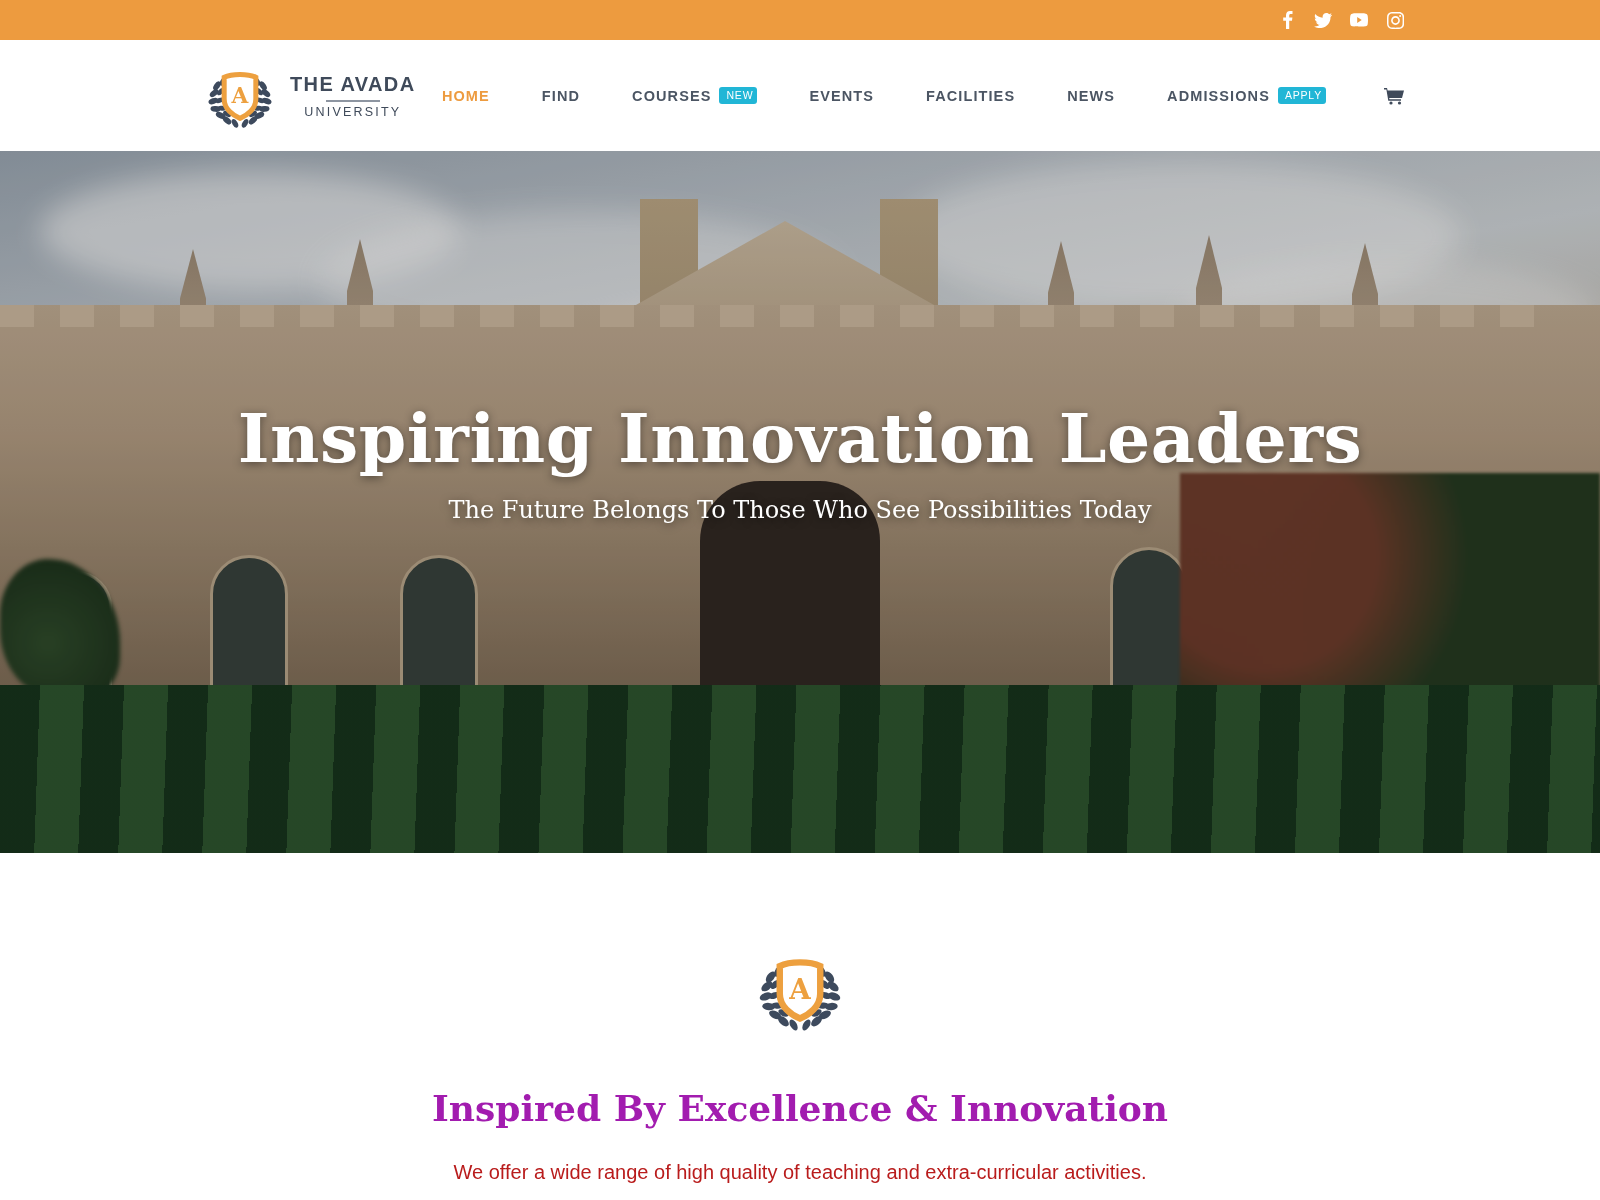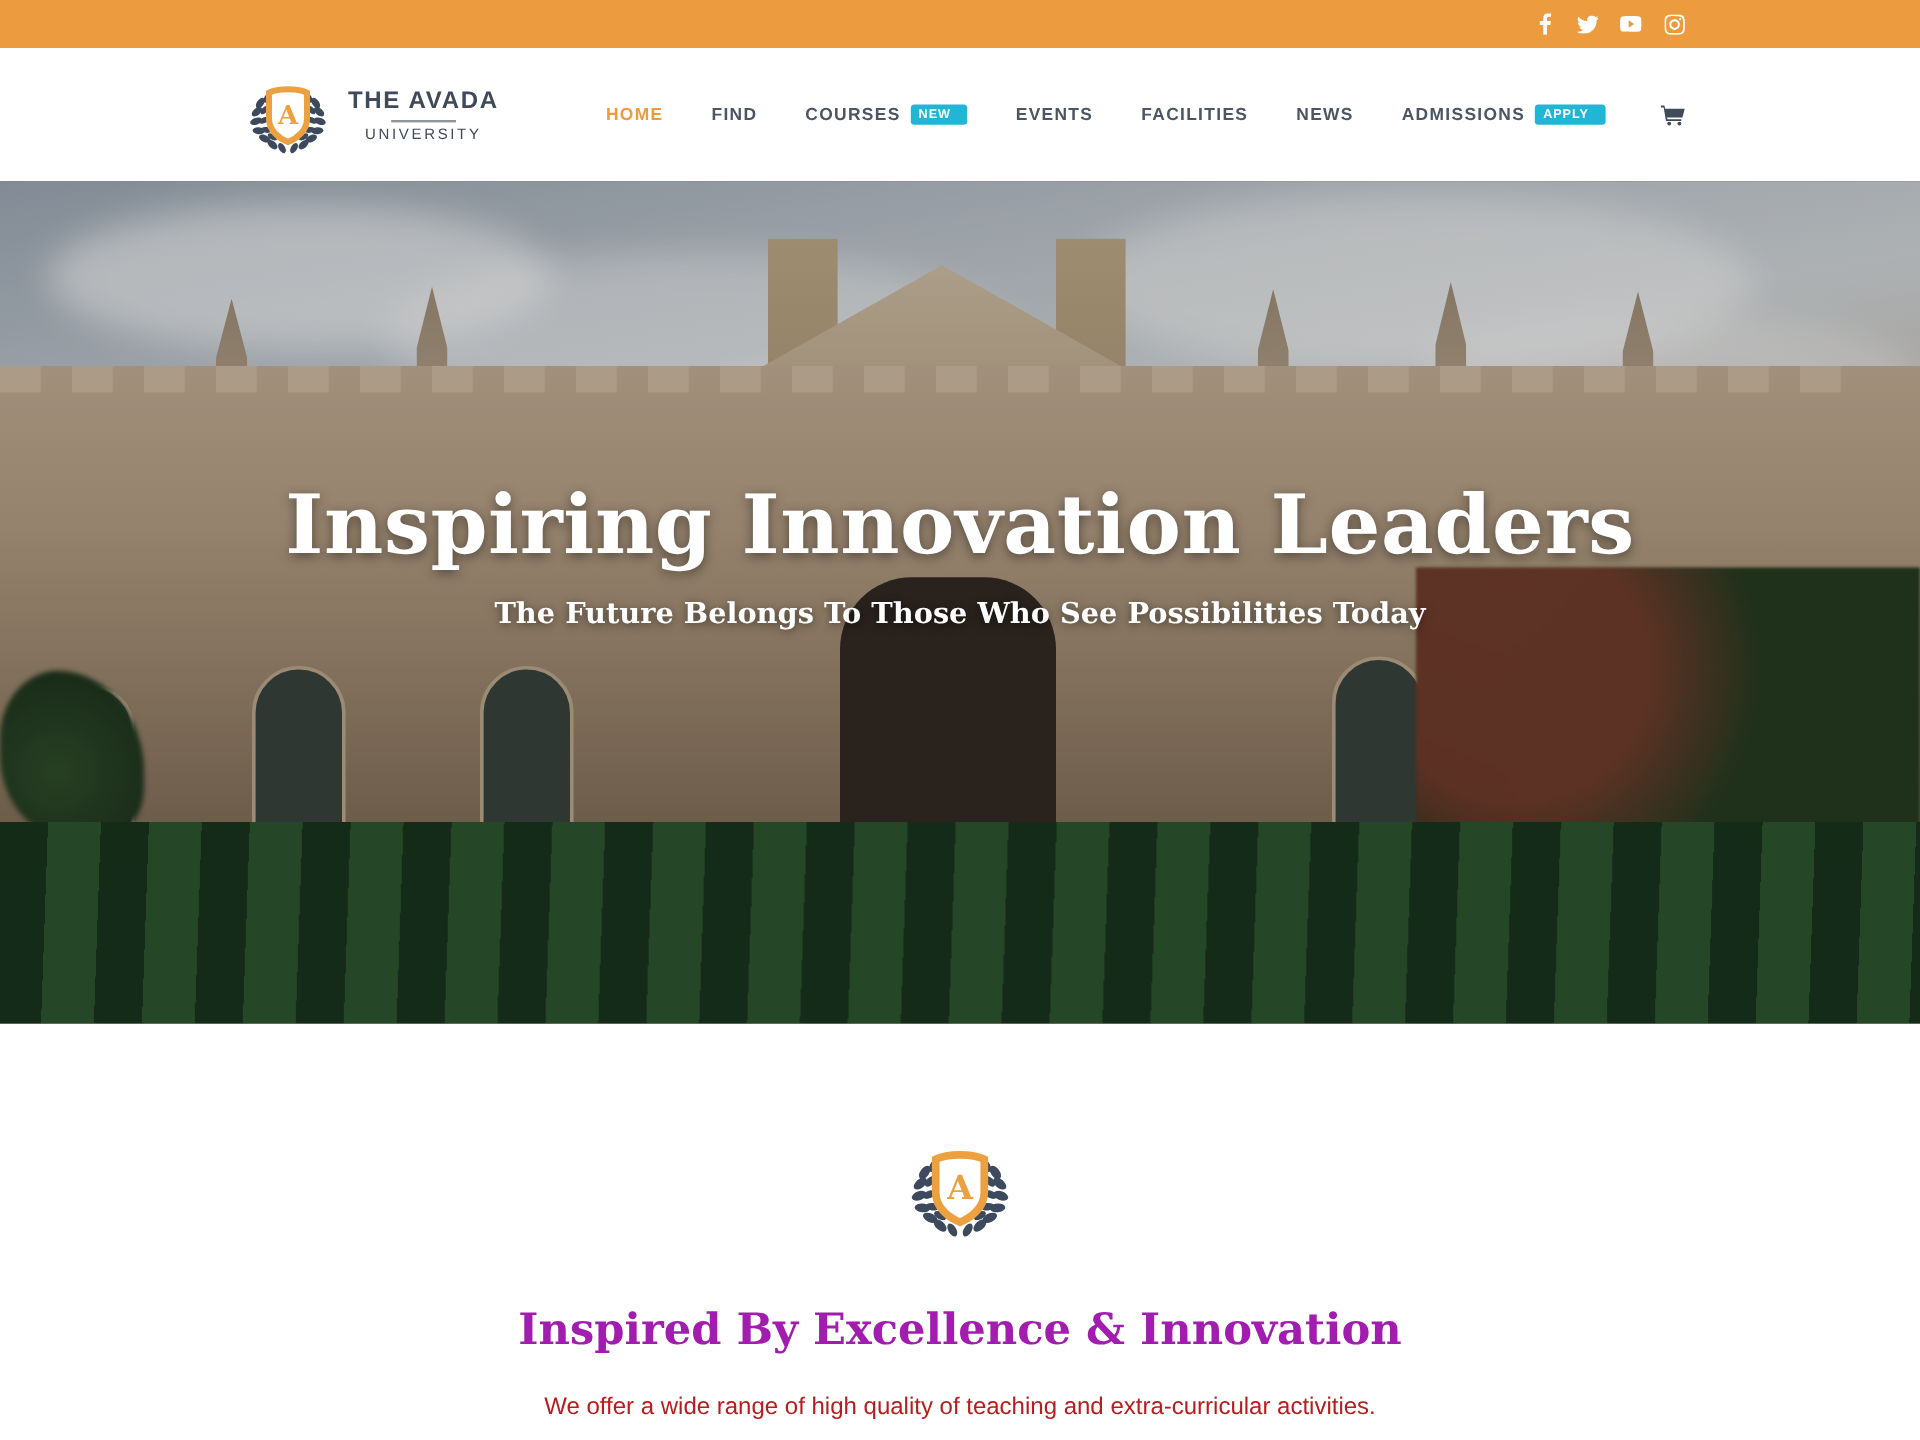--- a/index.html
+++ b/index.html
@@ -45,42 +45,42 @@
   }
   .logo-rule { width: 54px; height: 2px; background: #8d95a1; margin: 4px 0 3px; }
   .logo-sub {
     font-size: 12.5px; letter-spacing: 2.2px; color: #3f4a5a; font-weight: 500;
   }
 
   .nav {
     margin-left: auto;
     display: flex;
     align-items: center;
-    gap: 0;
+    gap: 12px;
     justify-content: flex-end;
   }
   .nav-item {
     display: flex; align-items: center; gap: 8px;
     padding: 0 20px;
     font-size: 14.5px;
     font-weight: bold;
     letter-spacing: 1.1px;
     color: #4b5563;
     cursor: pointer;
     white-space: nowrap;
   }
   .nav-item.active { color: #ed9b3f; }
   .badge {
     background: #21b6d6;
     color: #ffffff;
     font-size: 10.5px;
-    font-weight: bold;
+    font-weight: normal;
     letter-spacing: 0.8px;
     border-radius: 3px;
-    padding: 3px 14px 3px 7px;
+    padding: 3px 4px 3px 7px;
     line-height: 1;
   }
   .cart-btn {
     padding-left: 26px;
     display: flex; align-items: center;
     cursor: pointer;
   }
   .cart-btn svg { fill: #3f4a5a; }
 
   
@@ -179,21 +179,21 @@
     font-size: 68px;
     font-weight: bold;
     color: #ffffff;
     line-height: 1.05;
     letter-spacing: 0.5px;
     text-shadow: 0 2px 10px rgba(0,0,0,0.45);
   }
   .hero-sub {
     font-family: "DejaVu Serif", serif;
     font-size: 24px;
-    font-weight: bold;
+    font-weight: normal;
     color: #ffffff;
     margin-top: 22px;
     text-shadow: 0 2px 8px rgba(0,0,0,0.5);
   }
   .hero-buttons { display: flex; margin-top: 48px; }
   .btn {
     font-size: 15px; font-weight: bold; letter-spacing: 1.1px;
     color: #ffffff; padding: 15px 28px; cursor: pointer;
     line-height: 1;
   }

